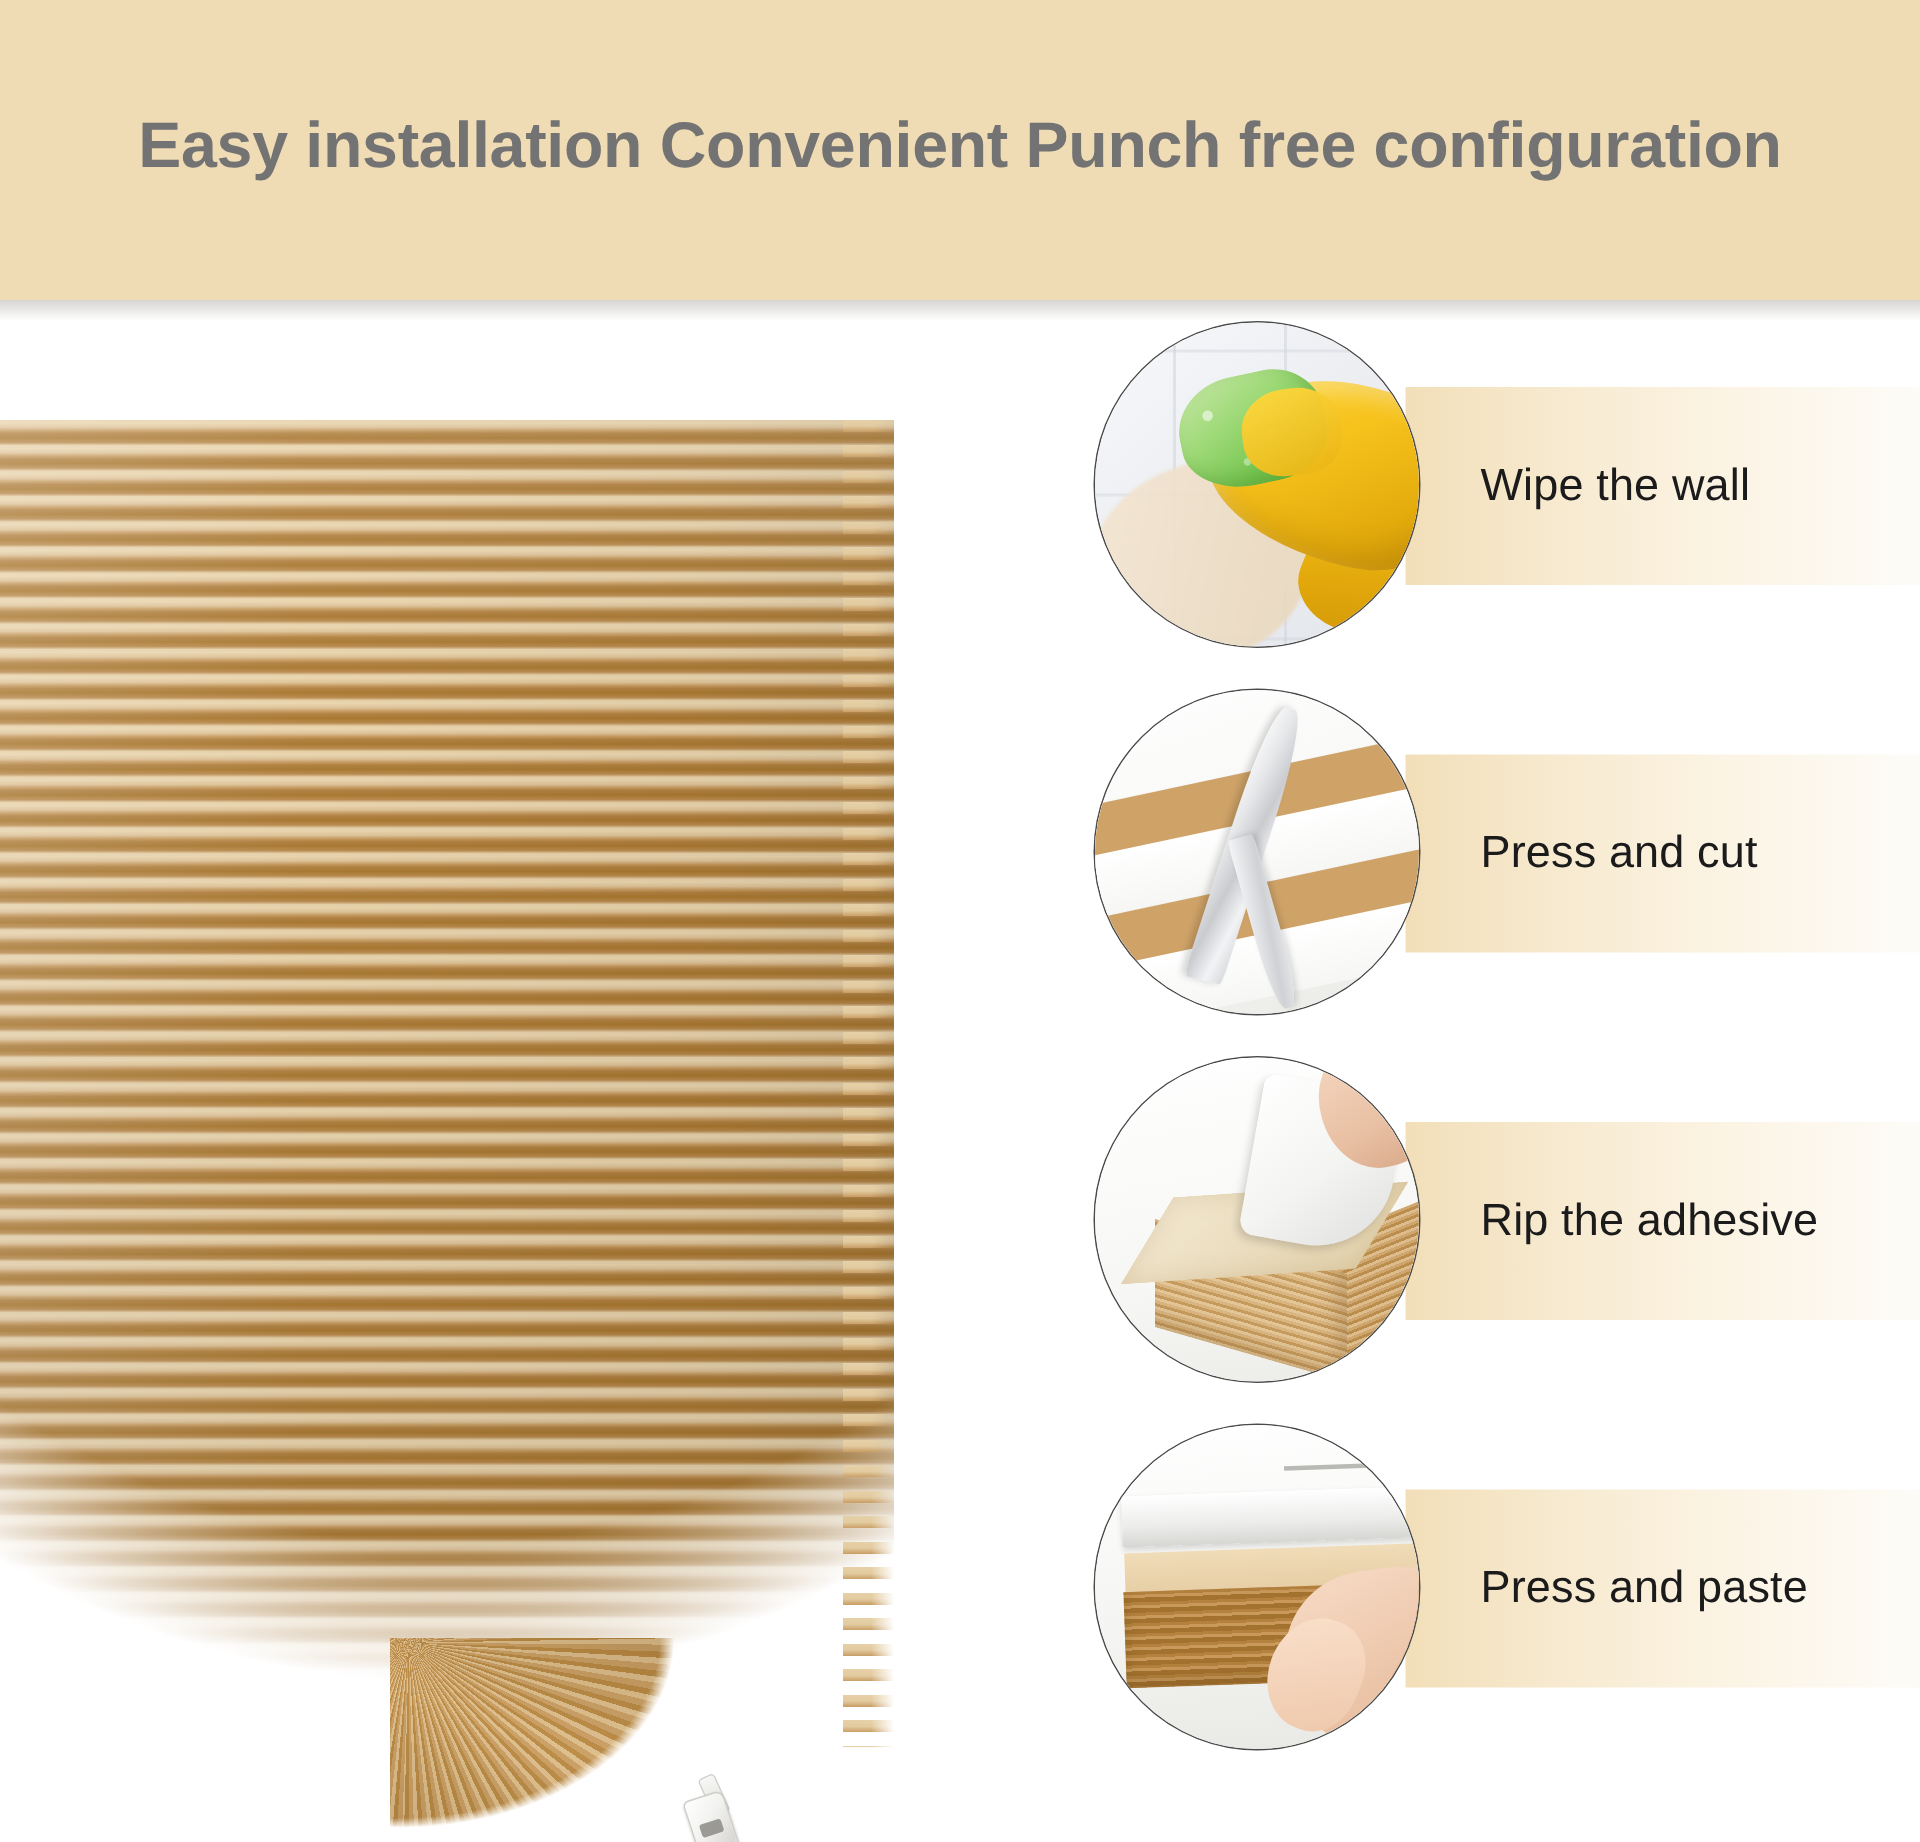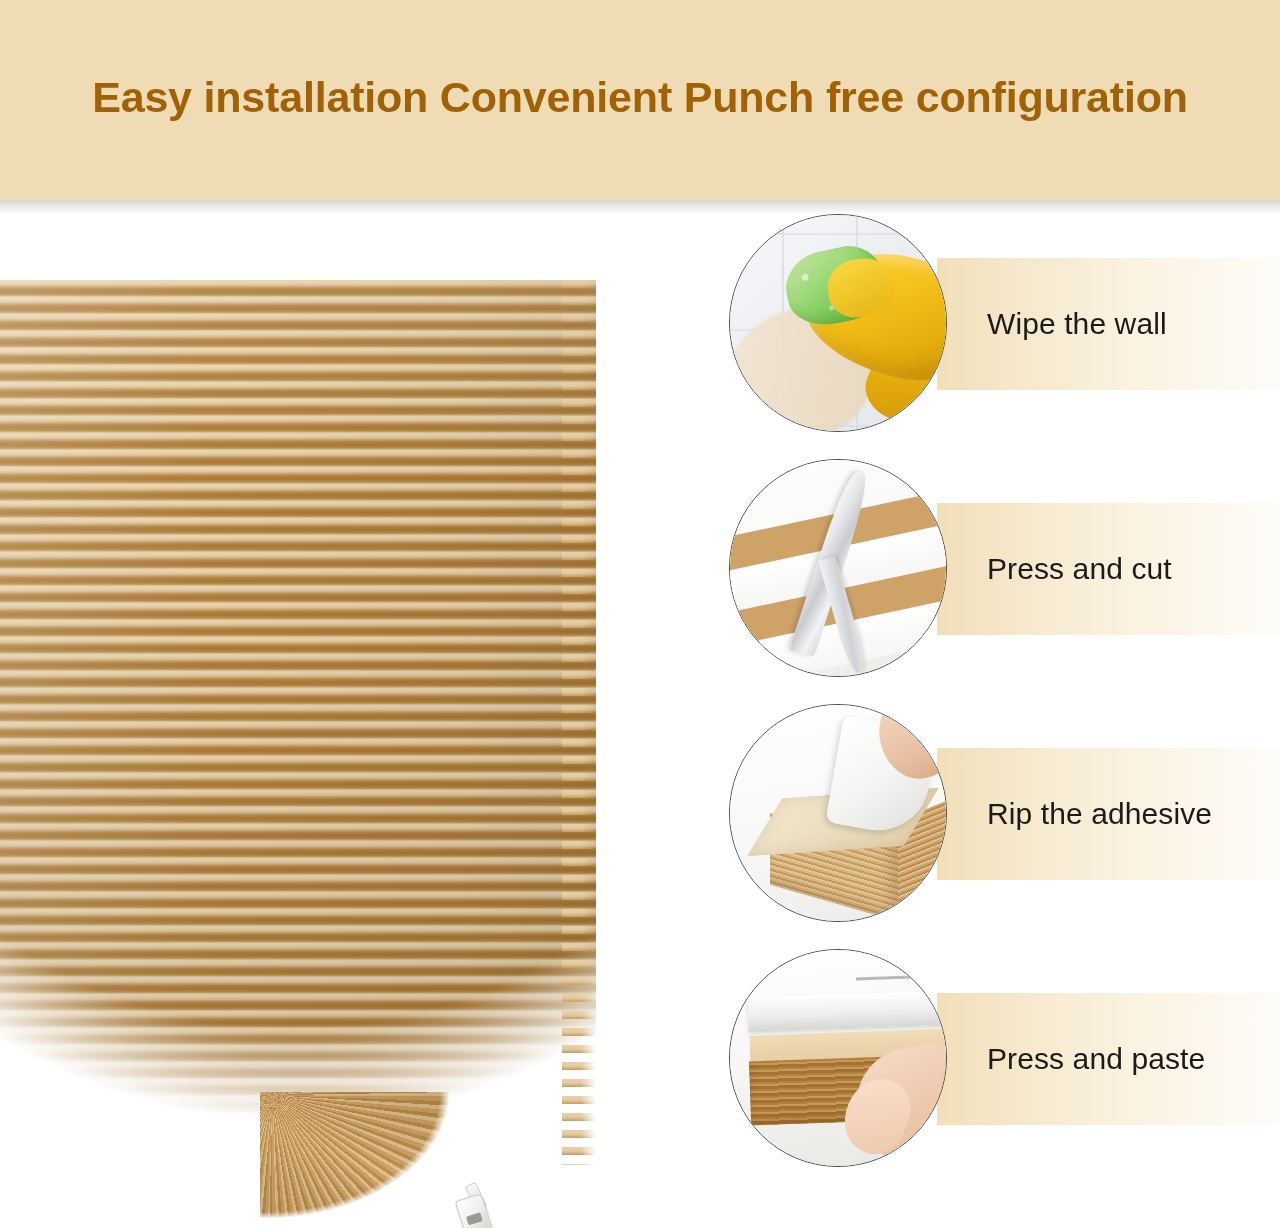--- a/index.html
+++ b/index.html
@@ -22,21 +22,21 @@
     width: 1280px;
     height: 200px;
     background: #f0dcb4;
     display: flex;
     align-items: center;
     justify-content: center;
   }
   .banner-title {
     font-size: 43px;
     font-weight: 700;
-    color: #a16207;
+    color: #737373;
     letter-spacing: -0.2px;
     white-space: nowrap;
     line-height: 1;
     padding-bottom: 6px;
   }
   .banner-shadow {
     position: absolute;
     left: 0; top: 200px;
     width: 1280px;
     height: 14px;

